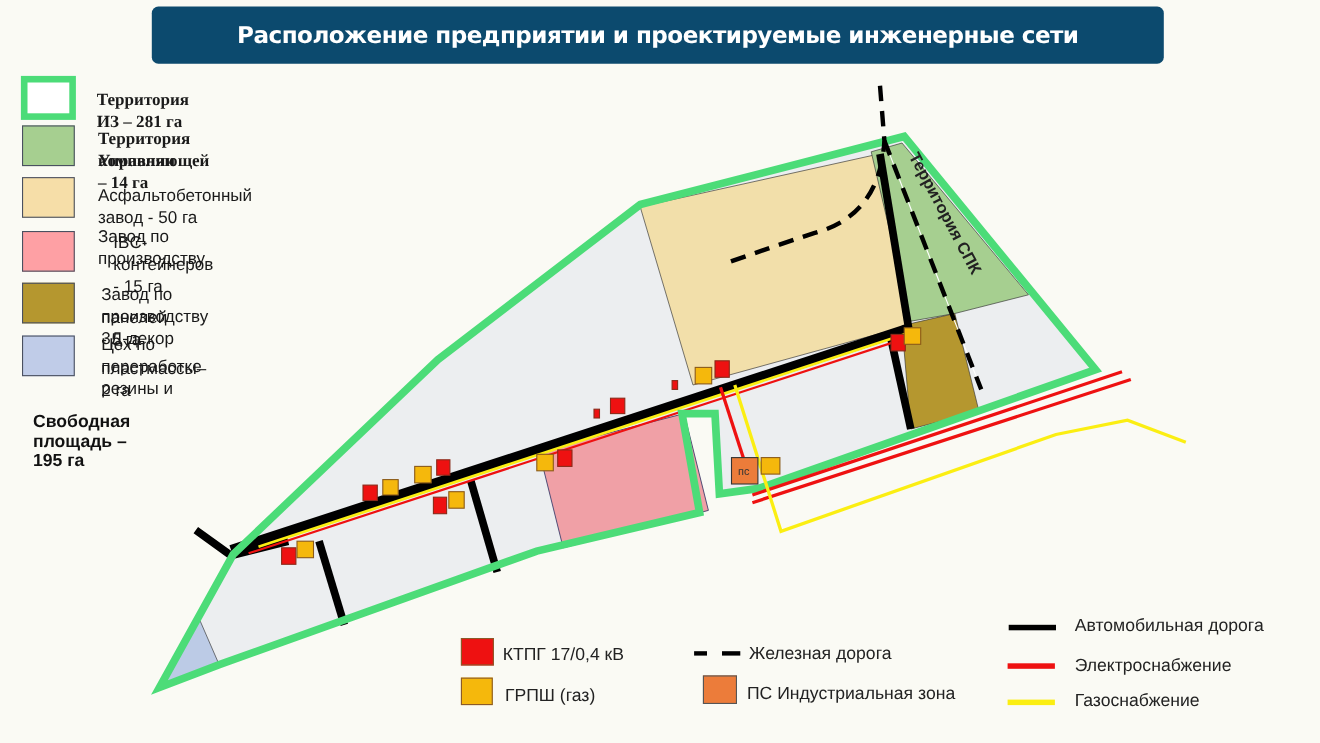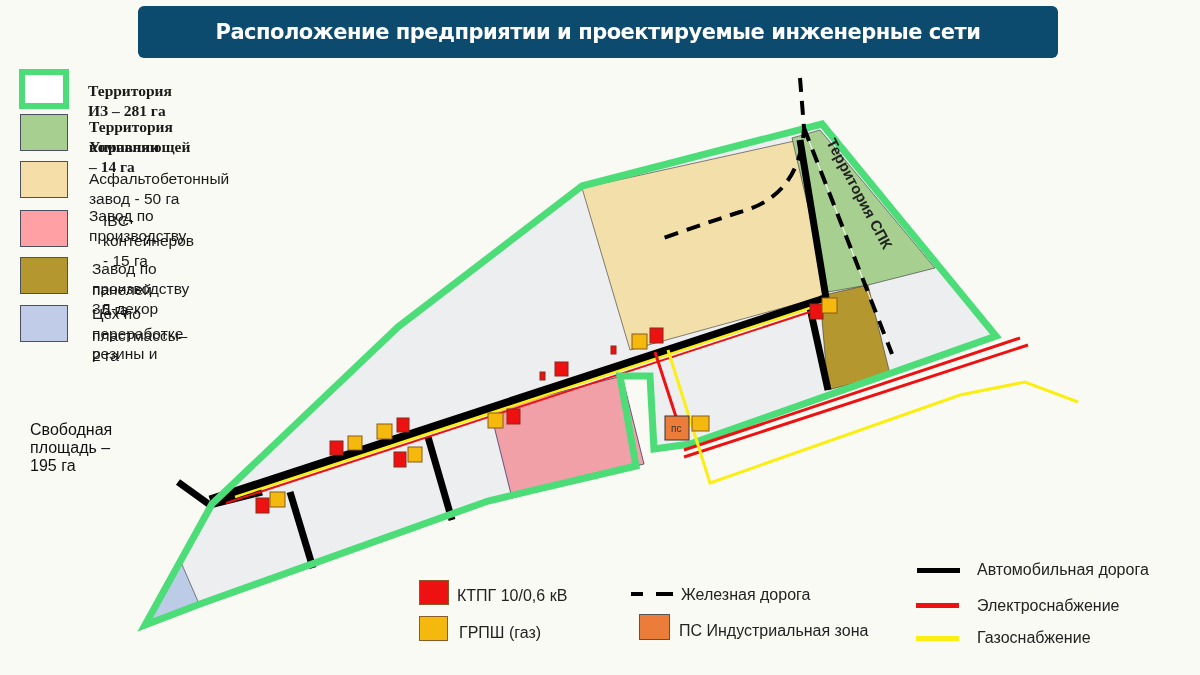--- a/index.html
+++ b/index.html
@@ -15,21 +15,21 @@
     display: flex; align-items: center; justify-content: center;
     color: #fff; font-family: "DejaVu Sans", sans-serif; font-weight: bold;
     font-size: 21px; letter-spacing: -0.5px;
   }
   .legend-left { position: absolute; left: 0; top: 0; }
   .swatch {
     position: absolute; box-sizing: border-box; border: 1.5px solid #4a5060;
   }
   .leg-text { position: absolute; font-size: 15.5px; color: #1a1a1a; line-height: 20px; }
   .leg-text.bold { font-weight: bold; font-family: Liberation Serif, serif; }
-  .free-area { position: absolute; left: 30px; top: 375px; font-weight: normal; font-size: 16px; color: #111; margin-top: 46px; }
+  .free-area { position: absolute; left: 30px; top: 375px; font-weight: bold; font-size: 16px; color: #111; }
   svg.map { position: absolute; left: 0; top: 0; }
   .lg-text { position: absolute; font-size: 16px; color: #222; }
   .lg-sw { position: absolute; box-sizing: border-box; border: 1.5px solid #8a5a2a; }
   .lg-line { position: absolute; height: 5px; }
 </style>
 </head>
 <body>
 
 <div class="title-bar">Расположение предприятии и проектируемые инженерные сети</div>
 
@@ -128,21 +128,21 @@
 
   <div class="swatch" style="left:20px;top:305px;width:48px;height:37px;background:#c0cce8;"></div>
   <div class="leg-text" style="left:92px;top:304px;">Цех по переработке резины и</div>
   <div class="leg-text" style="left:92px;top:326px;">пластмассы– 2 га</div>
 
   <div class="free-area">Свободная площадь – 195 га</div>
 </div>
 
 <div>
   <div class="lg-sw" style="left:419px;top:580px;width:30px;height:25px;background:#ee1111;"></div>
-  <div class="lg-text" style="left:457px;top:587px;">КТПГ 10/0,6 кВ</div>
+  <div class="lg-text" style="left:457px;top:587px;">КТПГ 17/0,4 кВ</div>
 
   <div class="lg-sw" style="left:419px;top:616px;width:29px;height:25px;background:#f5b80c;"></div>
   <div class="lg-text" style="left:459px;top:624px;">ГРПШ (газ)</div>
 
   <div style="position:absolute;left:631px;top:592px;width:42px;height:4px;background:linear-gradient(90deg,#000 0 12px,transparent 12px 25px,#000 25px 42px);"></div>
   <div class="lg-text" style="left:681px;top:586px;">Железная дорога</div>
 
   <div class="lg-sw" style="left:639px;top:614px;width:31px;height:26px;background:#ec7c3a;border-color:#555;"></div>
   <div class="lg-text" style="left:679px;top:622px;">ПС Индустриальная зона</div>
 </div>

